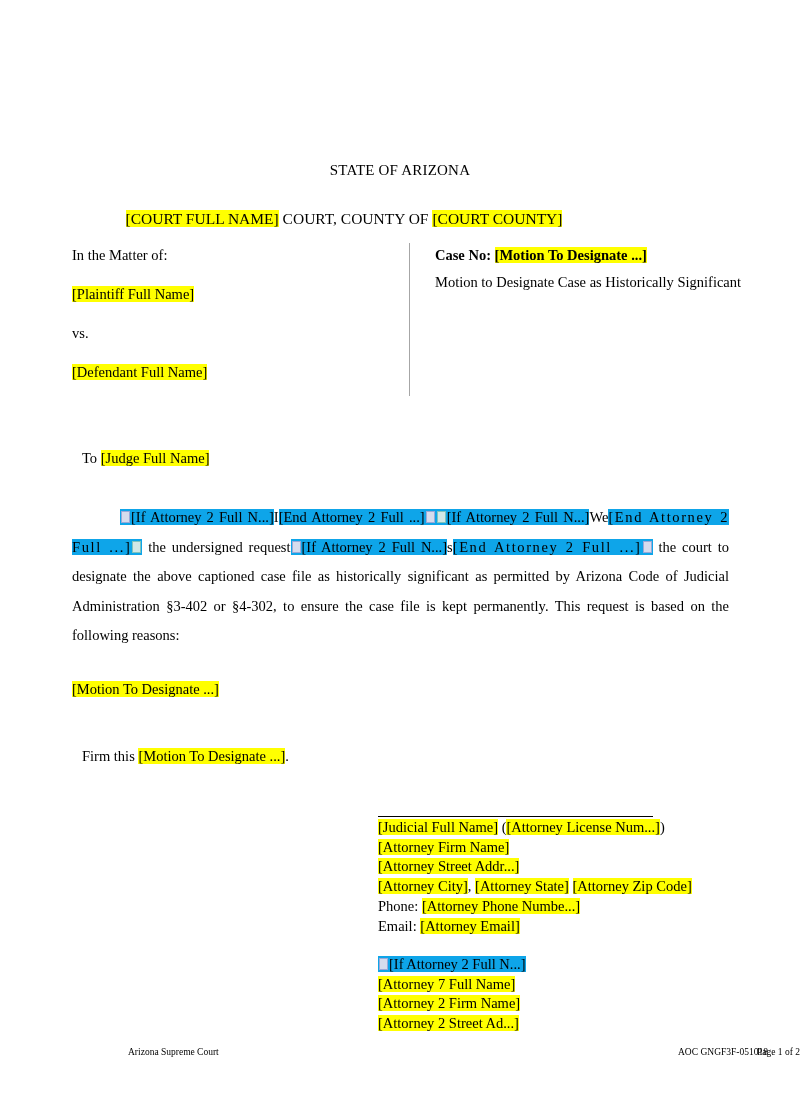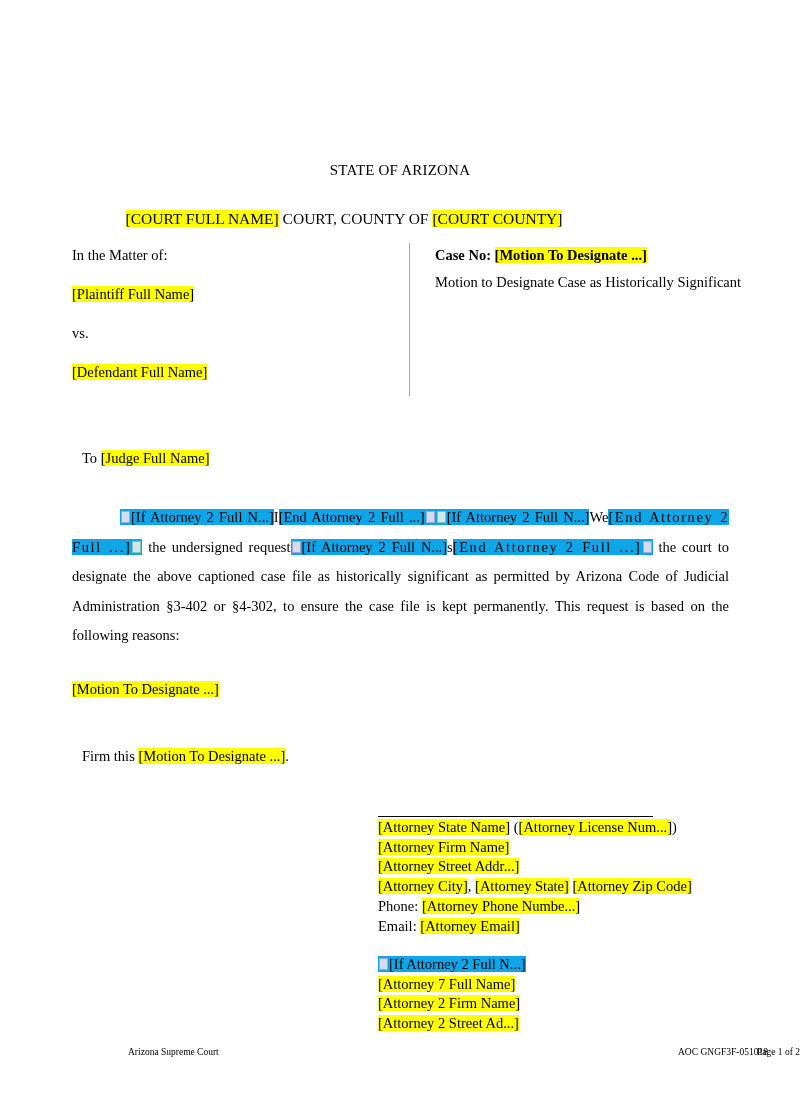--- a/index.html
+++ b/index.html
@@ -194,21 +194,21 @@
 
   <div class="body-para"><span class="indent"></span><span class="fld"><span class="boxglyph"></span><span>[If Attorney 2 Full N...]</span></span><span>I</span><span class="fld">[End Attorney 2 Full ...]</span><span class="fld"><span class="boxglyph"></span><span class="boxglyph teal"></span><span>[If Attorney 2 Full N...]</span></span><span>We</span><span class="fld mono-sp"><span>[End Attorney</span> <span>2 Full ...]</span></span><span class="fld"><span class="boxglyph teal"></span></span><span> the undersigned request</span><span class="fld"><span class="boxglyph"></span><span>[If Attorney 2 Full N...]</span></span><span>s</span><span class="fld mono-sp">[End Attorney 2 Full ...]</span><span class="fld"><span class="boxglyph"></span></span><span> the court to designate the above captioned case file as historically significant as permitted by Arizona Code of Judicial Administration §3-402 or §4-302, to ensure the case file is kept permanently.  This request is based on the following reasons:</span></div>
 
   <div class="reasons"><span class="hl">[Motion To Designate ...]</span></div>
 
   <div class="dated"><span>Firm this </span><span class="hl">[Motion To Designate ...]</span><span>.</span></div>
 
   <div class="sig-line"></div>
 
   <div class="sig-block">
-    <div><span class="hl">[Attorney State Name]</span><span> (</span><span class="hl">[Attorney License Num...]</span><span>)</span></div>
+    <div><span class="hl">[Judicial Full Name]</span><span> (</span><span class="hl">[Attorney License Num...]</span><span>)</span></div>
     <div><span class="hl">[Attorney Firm Name]</span></div>
     <div><span class="hl">[Attorney Street Addr...]</span></div>
     <div><span class="hl">[Attorney City]</span><span>, </span><span class="hl">[Attorney State]</span>&nbsp;<span class="hl">[Attorney Zip Code]</span></div>
     <div><span>Phone: </span><span class="hl">[Attorney Phone Numbe...]</span></div>
     <div><span>Email: </span><span class="hl">[Attorney Email]</span></div>
   </div>
 
   <div class="sig-block2">
     <div><span class="fld"><span class="boxglyph"></span><span>[If Attorney 2 Full N...]</span></span></div>
     <div><span class="hl">[Attorney 7 Full Name]</span></div>

